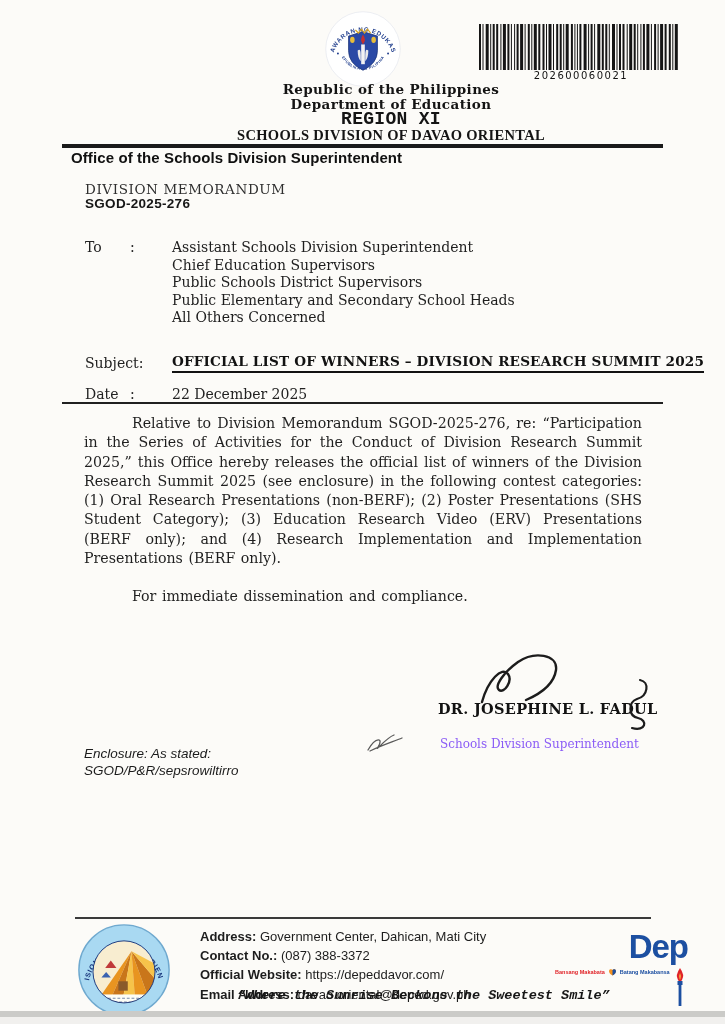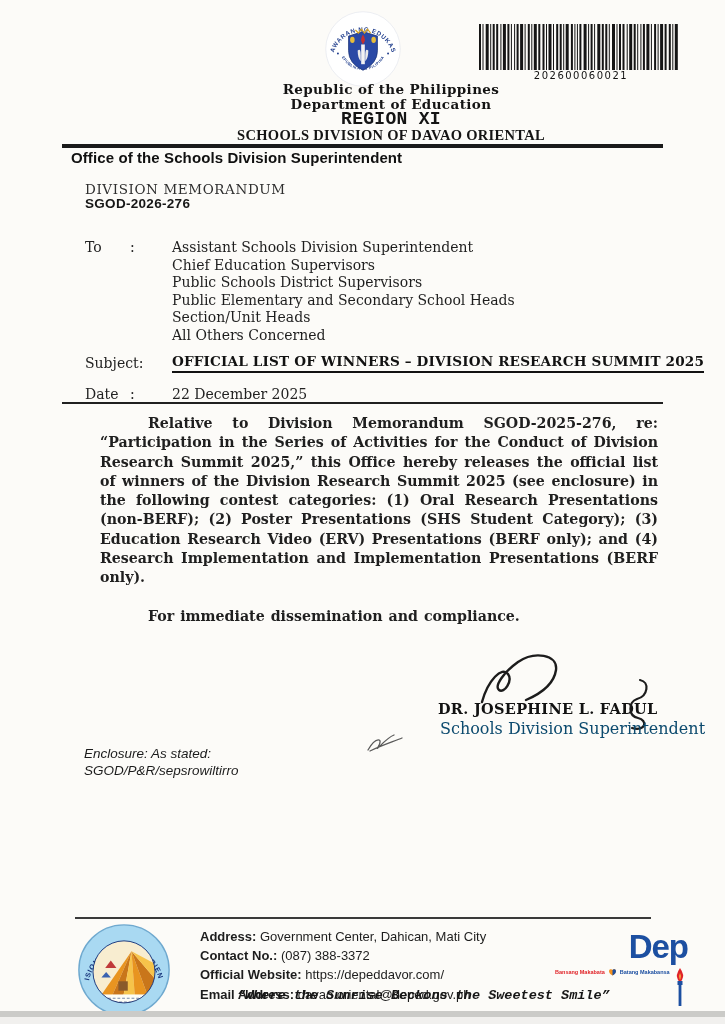--- a/index.html
+++ b/index.html
@@ -25,27 +25,27 @@
   .to-label{position:absolute;left:85px;top:239px;font-size:14px;}
   .to-colon{position:absolute;left:130px;top:239px;font-size:14px;}
   .to-items{position:absolute;left:172px;top:239px;font-size:14px;line-height:17.6px;color:#1e1e1e;}
   .subj-label{position:absolute;left:85px;top:355px;font-size:14px;}
   .subj-value{position:absolute;left:172px;top:353px;font-weight:bold;font-size:13.6px;color:#121212;letter-spacing:.15px;border-bottom:2px solid #121212;padding-bottom:2px;}
   .date-label{position:absolute;left:85px;top:386px;font-size:14px;}
   .date-colon{position:absolute;left:130px;top:386px;font-size:14px;}
   .date-value{position:absolute;left:172px;top:386px;font-size:14px;}
   .rule-date{position:absolute;left:62px;top:402px;width:601px;height:2px;background:#202020;}
   
-  .body-wrap{position:absolute;left:100px;top:414px;width:558px;font-weight:bold;}
+  .body-wrap{position:absolute;left:84px;top:414px;width:558px;}
   .body-par{margin:0 0 19px 0;font-size:14.2px;line-height:19.3px;text-align:justify;text-indent:48px;color:#1f1f1f;word-spacing:1px;}
   
   .sig-squiggle{position:absolute;left:468px;top:650px;width:100px;height:58px;}
   .sig-name{position:absolute;left:438px;top:700px;font-weight:bold;font-size:14.5px;color:#121212;letter-spacing:.3px;}
   .sig-flourish{position:absolute;left:624px;top:676px;width:30px;height:58px;}
-  .sig-title{position:absolute;left:440px;top:719px;font-size:16px;color:#0c4a6e;}
+  .sig-title{position:absolute;left:440px;top:737px;font-size:12px;color:#8b5cf6;}
   .initials-mark{position:absolute;left:362px;top:726px;width:44px;height:32px;}
   .enclosure{position:absolute;left:84px;top:745px;font-family:"Liberation Sans", sans-serif;font-style:italic;font-size:13.5px;line-height:17px;color:#1c1c1c;}
   
   .rule-footer{position:absolute;left:75px;top:917px;width:576px;height:2px;background:#3a3a3a;}
   .seal-division{position:absolute;left:77px;top:923px;width:94px;height:94px;}
   .contact{position:absolute;left:200px;top:927px;font-family:"Liberation Sans", sans-serif;font-size:13px;line-height:19.2px;color:#1d1d1d;}
   .contact b{font-weight:bold;}
   .tagline{position:absolute;left:237px;top:988px;font-family:Liberation Mono, monospace;font-style:italic;font-weight:bold;font-size:13.5px;color:#161616;}
   .deped-logo{position:absolute;left:448px;top:932px;width:240px;}
   .deped-row{display:flex;align-items:flex-end;flex-direction:column;}
@@ -156,30 +156,29 @@
     <div class="head-republic">Republic of the Philippines</div>
     <div class="head-dept">Department of Education</div>
     <div class="head-region">REGION XI</div>
     <div class="head-division">SCHOOLS DIVISION OF DAVAO ORIENTAL</div>
   </div>
 
   <div class="rule-thick"></div>
   <div class="office-line">Office of the Schools Division Superintendent</div>
 
   <div class="memo-type">DIVISION MEMORANDUM</div>
-  <div class="memo-number">SGOD-2026-276</div>
+  <div class="memo-number">SGOD-2025-276</div>
 
   <div class="to-label">To</div>
   <div class="to-colon">:</div>
   <div class="to-items" id="recipients">
       <div>Assistant Schools Division Superintendent</div>
       <div>Chief Education Supervisors</div>
       <div>Public Schools District Supervisors</div>
       <div>Public Elementary and Secondary School Heads</div>
-      <div>Section/Unit Heads</div>
       <div>All Others Concerned</div>
     </div>
 
   <div class="subj-label">Subject:</div>
   <div class="subj-value">OFFICIAL LIST OF WINNERS – DIVISION RESEARCH SUMMIT 2025</div>
 
   <div class="date-label">Date</div>
   <div class="date-colon">:</div>
   <div class="date-value">22 December 2025</div>
   <div class="rule-date"></div>

